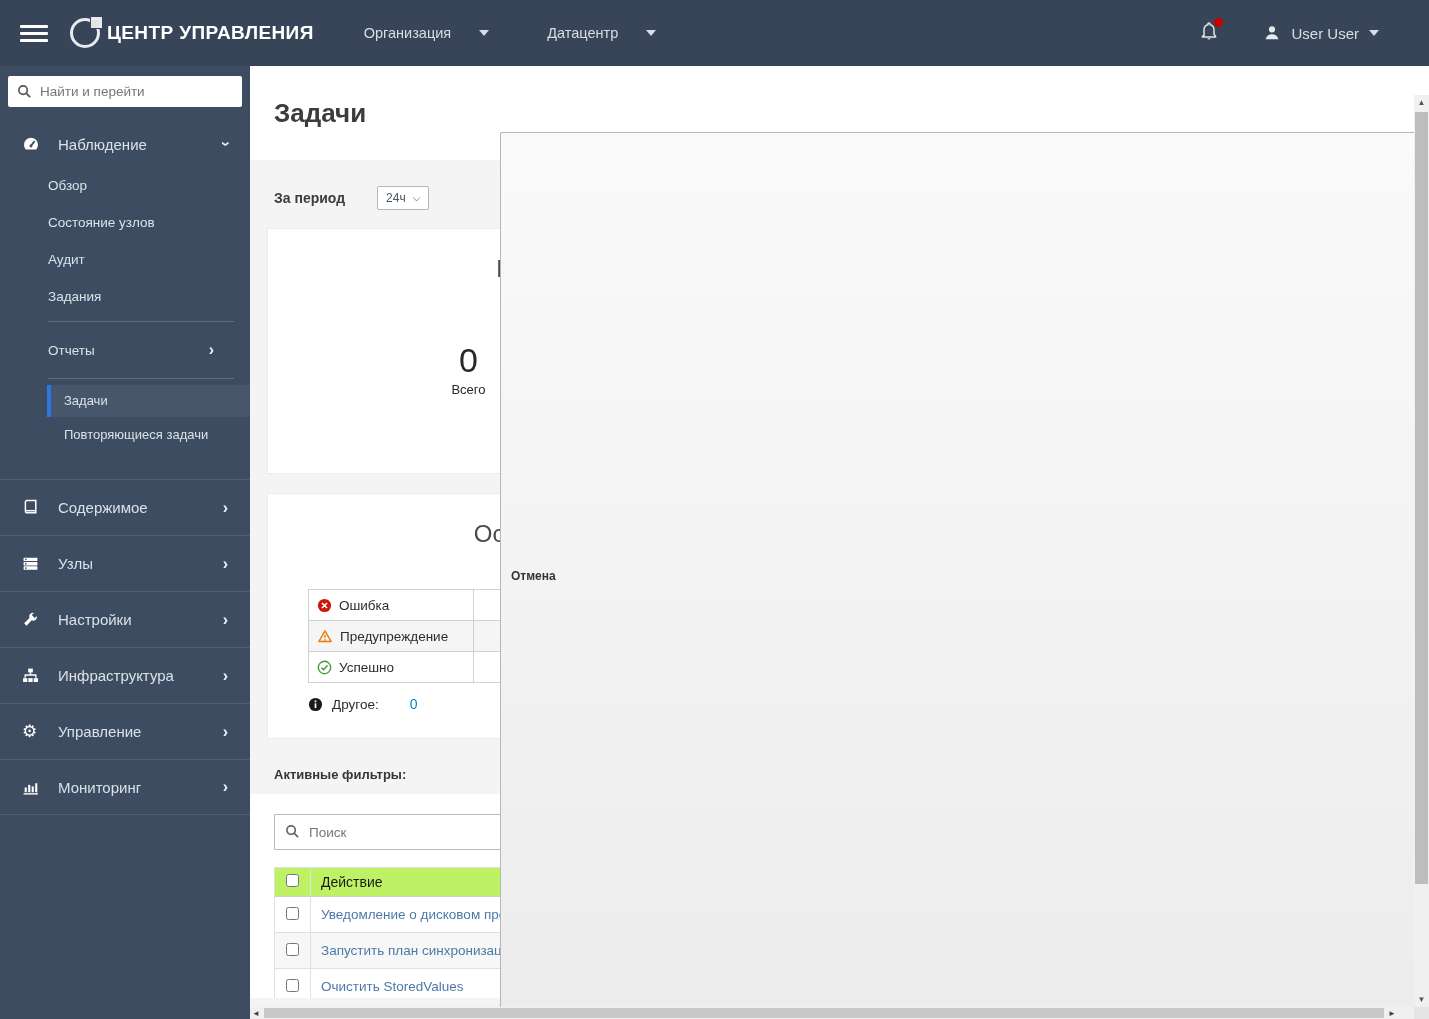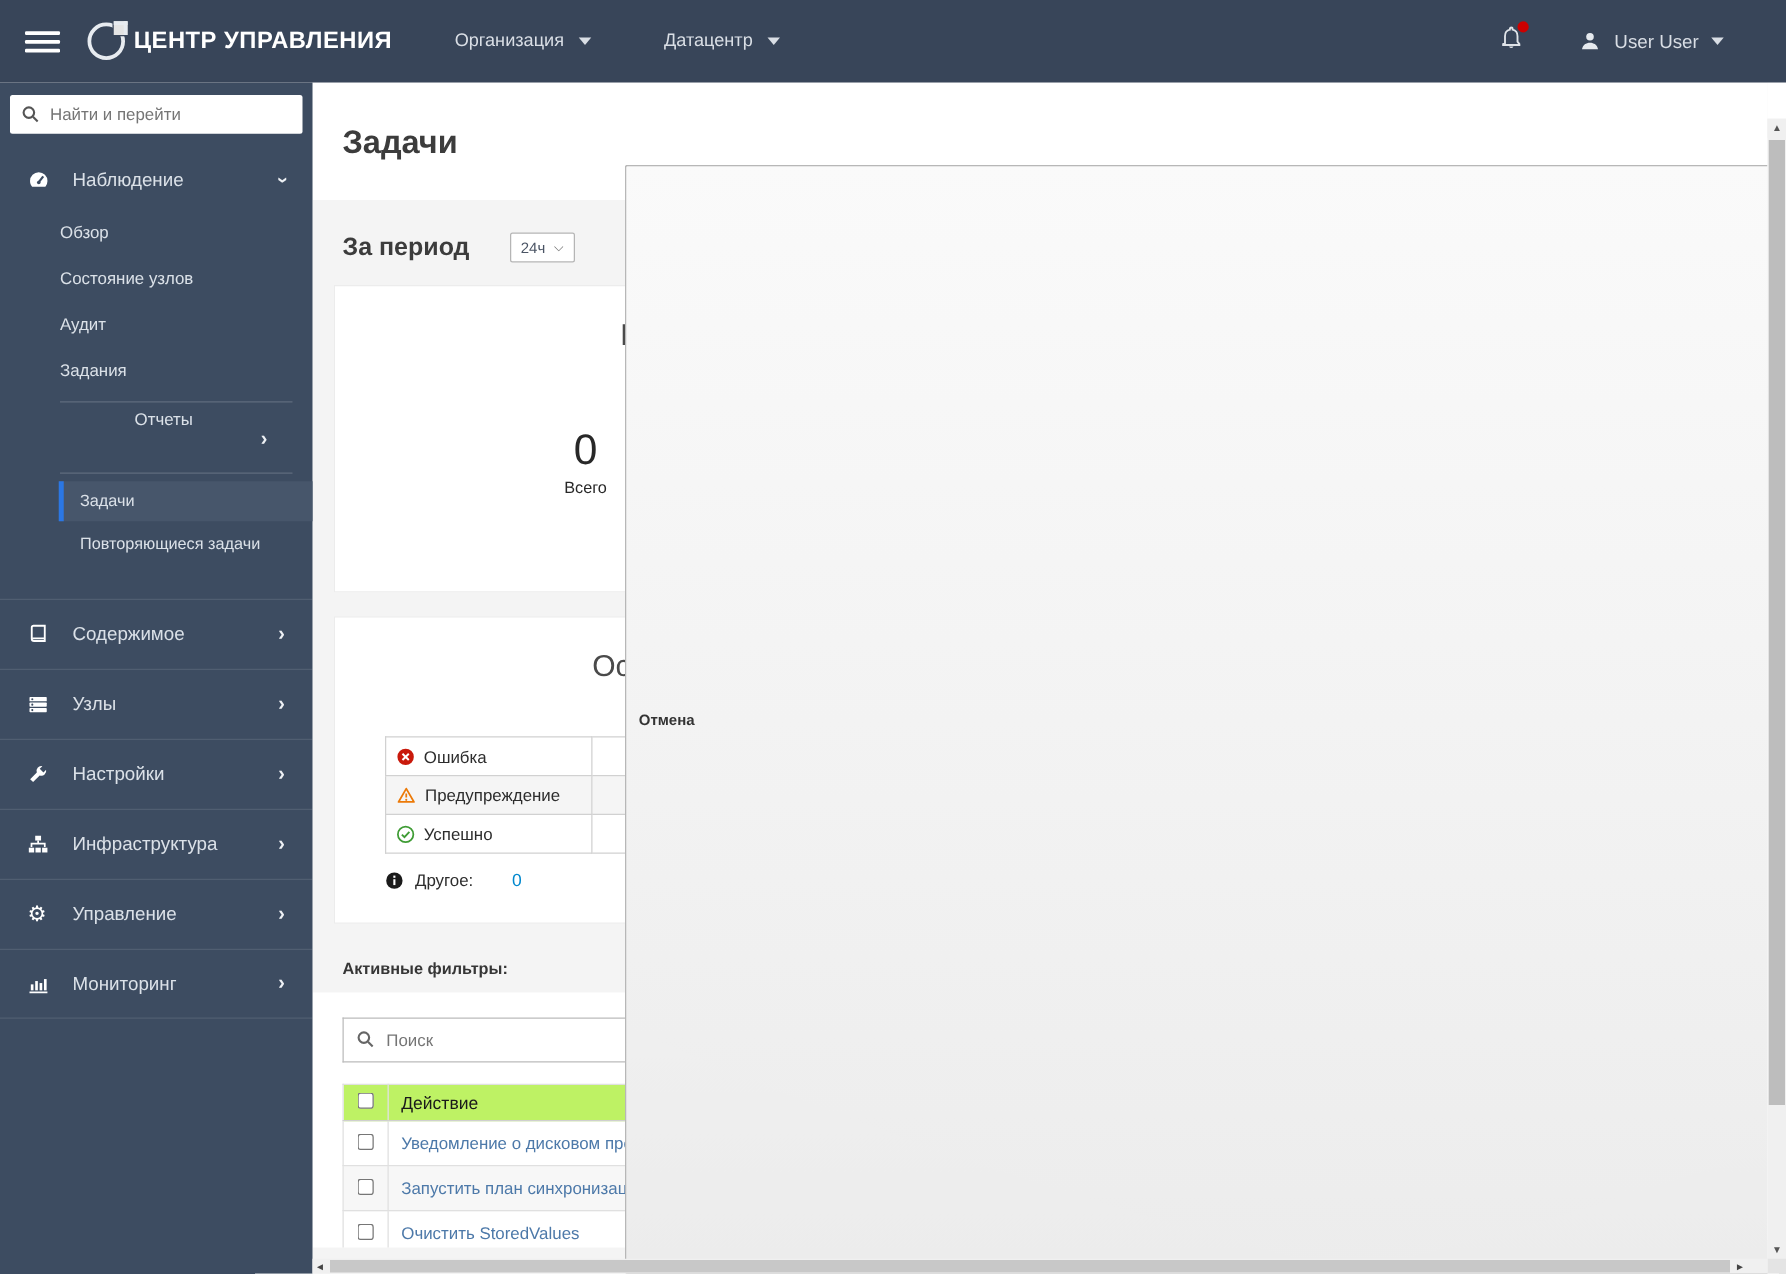--- a/index.html
+++ b/index.html
@@ -10,53 +10,53 @@
   .navbar { position:absolute; top:0; left:0; right:0; height:66px; background:#384559; display:flex; align-items:center; color:#d9dee5; z-index:30; }
   .hamburger { margin-left:20px; width:28px; cursor:pointer; }
   .hamburger div { height:3px; background:#fff; margin:4px 0; border-radius:1px; }
   .brand { display:flex; align-items:center; margin-left:22px; }
   .brand-logo { position:relative; width:30px; height:30px; margin-right:7px; }
   .brand-logo .ring { position:absolute; inset:0; border:3px solid #e7ebf0; border-radius:50%; }
   .brand-logo .notch { position:absolute; top:-2px; right:-3px; width:13px; height:13px; background:#384559; }
   .brand-logo .corner { position:absolute; top:-1px; right:-2px; width:11px; height:11px; border-top:3px solid #e7ebf0; border-right:3px solid #e7ebf0; }
   .brand-text { font-size:19px; font-weight:bold; color:#fff; letter-spacing:.4px; }
   .nav-menus { display:flex; margin-left:50px; gap:58px; }
-  .nav-menu { display:flex; align-items:center; gap:12px; font-size:14.5px; cursor:pointer; }
+  .nav-menu { display:flex; align-items:center; gap:28px; font-size:14.5px; cursor:pointer; }
   .caret { width:0; height:0; border-left:5px solid transparent; border-right:5px solid transparent; border-top:6px solid #d9dee5; }
   .nav-right { margin-left:auto; display:flex; align-items:center; gap:44px; padding-right:50px; }
   .bell-wrap { position:relative; cursor:pointer; }
   .bell-dot { position:absolute; top:-3px; right:-4px; width:9px; height:9px; border-radius:50%; background:#cc0000; }
   .user-menu { display:flex; align-items:center; gap:10px; font-size:15px; cursor:pointer; }
 
   
   .sidebar { position:absolute; top:66px; left:0; bottom:0; width:250px; background:#3d4c61; color:#dbe1e8; z-index:20; }
   .side-search { position:relative; margin:10px 8px 14px; height:31px; background:#fff; border-radius:2px; display:flex; align-items:center; }
   .side-search svg { position:absolute; left:9px; }
   .side-search input { border:none; outline:none; background:transparent; width:100%; height:100%; padding-left:32px; font-size:13.5px; color:#0c4a6e; font-family:inherit; }
   .group-row { display:flex; align-items:center; height:46px; padding:0 22px; font-size:15px; cursor:pointer; }
   .group-row .gicon { width:24px; margin-right:12px; display:flex; }
   .chev { margin-left:auto; font-weight:bold; font-size:16px; color:#eef1f5; }
   .chev.down { display:inline-block; transform:rotate(90deg); }
   .sub-item { height:37px; line-height:37px; padding-left:48px; font-size:13.5px; cursor:pointer; }
-  .sub-head { display:flex; align-items:center; height:44px; padding-left:48px; padding-right:36px; font-size:13.5px; cursor:pointer;flex-direction:column; }
+  .sub-head { display:flex; align-items:center; height:44px; padding-left:48px; padding-right:36px; font-size:13.5px; cursor:pointer; }
   .side-divider { border-top:1px solid rgba(255,255,255,.18); margin:6px 16px 6px 48px; }
   .sub2-item { height:36px; line-height:36px; padding-left:64px; font-size:13px; cursor:pointer; }
   .sub2-item.active { margin-left:47px; padding-left:13px; height:32px; line-height:32px; background:#47566b; border-left:4px solid #2b77e4; }
   .side-sections { margin-top:26px; }
   .section-row { display:flex; align-items:center; height:56px; padding:0 22px; font-size:15px; border-top:1px solid rgba(255,255,255,.1); cursor:pointer; }
   .section-row:last-child { border-bottom:1px solid rgba(255,255,255,.1); }
   .section-row .gicon { width:26px; margin-right:10px; display:flex; }
   .gear-glyph { font-size:17px; line-height:1; color:#fff; }
 
   
   .main { position:absolute; top:66px; left:250px; width:1164px; bottom:0; background:#f4f4f4; overflow:hidden; }
   .title-band { height:94px; background:#fff; display:flex; align-items:center; padding-left:24px; }
   .page-title { font-size:26px; color:#3c3c3c; }
   .period-row { display:flex; align-items:center; gap:32px; padding:26px 24px 18px; }
-  .period-label { font-size:20px; font-weight:bold; color:#3c3c3c; }
+  .period-label { font-size:14px; font-weight:bold; color:#3c3c3c; }
   .mini-select { display:flex; align-items:center; gap:7px; background:#fff; border:1px solid #b5b5b5; border-radius:2px; padding:4px 8px; font-size:12px; color:#4a5464; cursor:pointer; }
   .mini-select .vcaret { font-size:10px; color:#666; }
 
   .cards { padding:0 17px; display:grid; grid-template-columns:1fr 1fr; gap:19px 8px; }
   .card { background:#fff; border:1px solid #ececec; height:246px; }
   .card-title { text-align:center; margin-top:26px; font-size:24px; color:#4a4a4a; }
   .donut-body { display:flex; justify-content:center; align-items:center; gap:58px; margin-top:58px; }
   .big-num-block { text-align:center; }
   .big-num { font-size:34px; font-weight:300; color:#282828; }
   .big-num-label { font-size:13px; color:#282828; margin-top:2px; }

